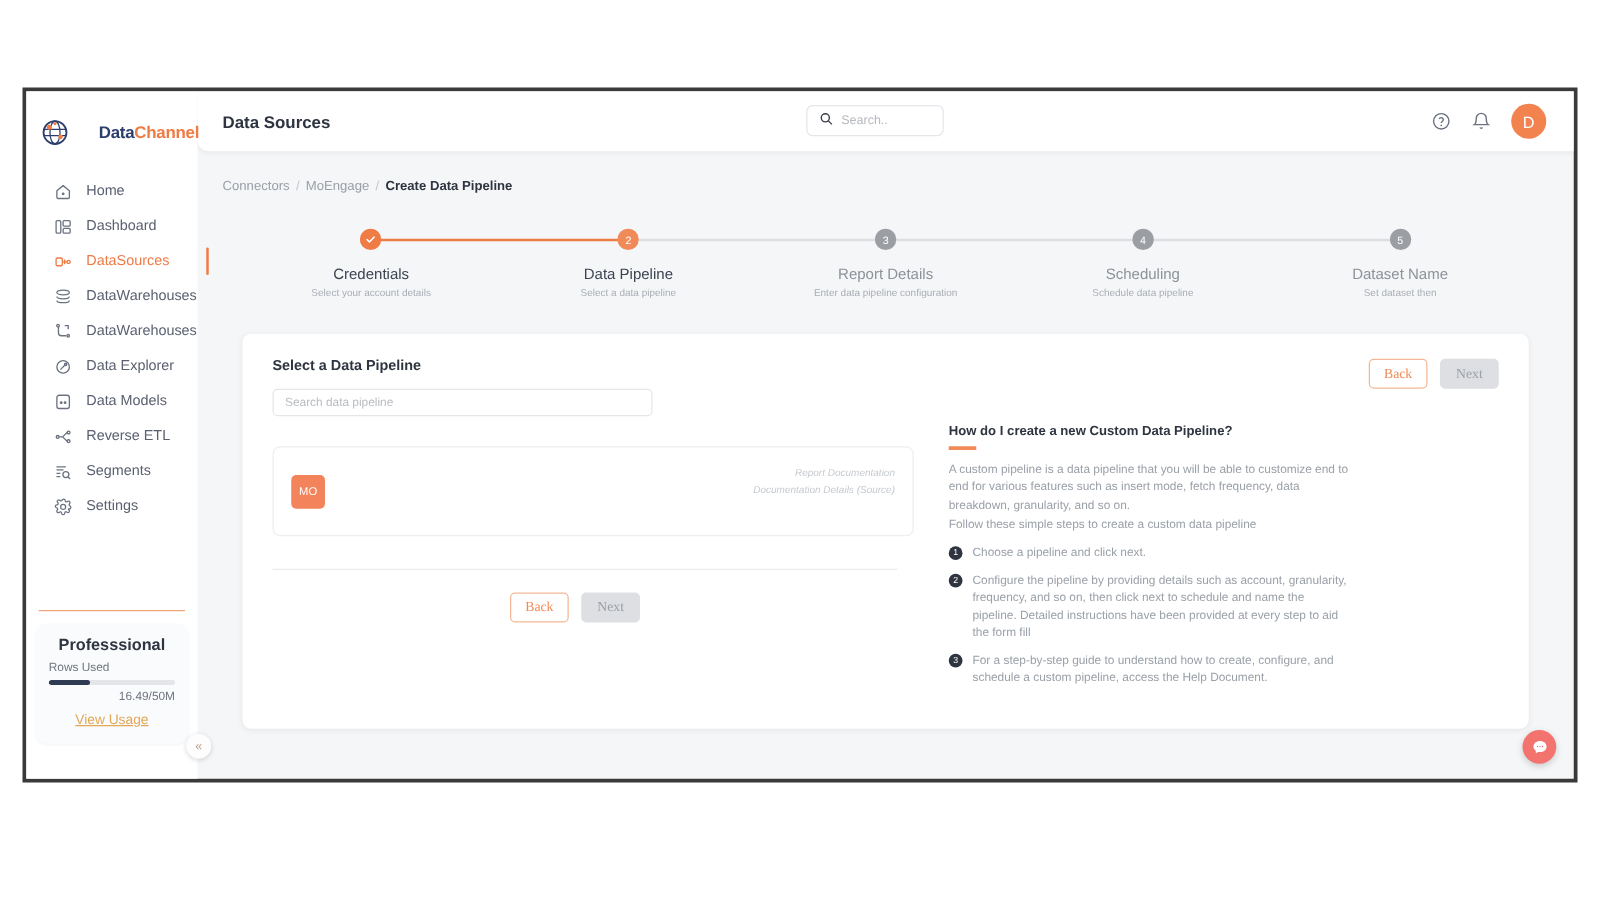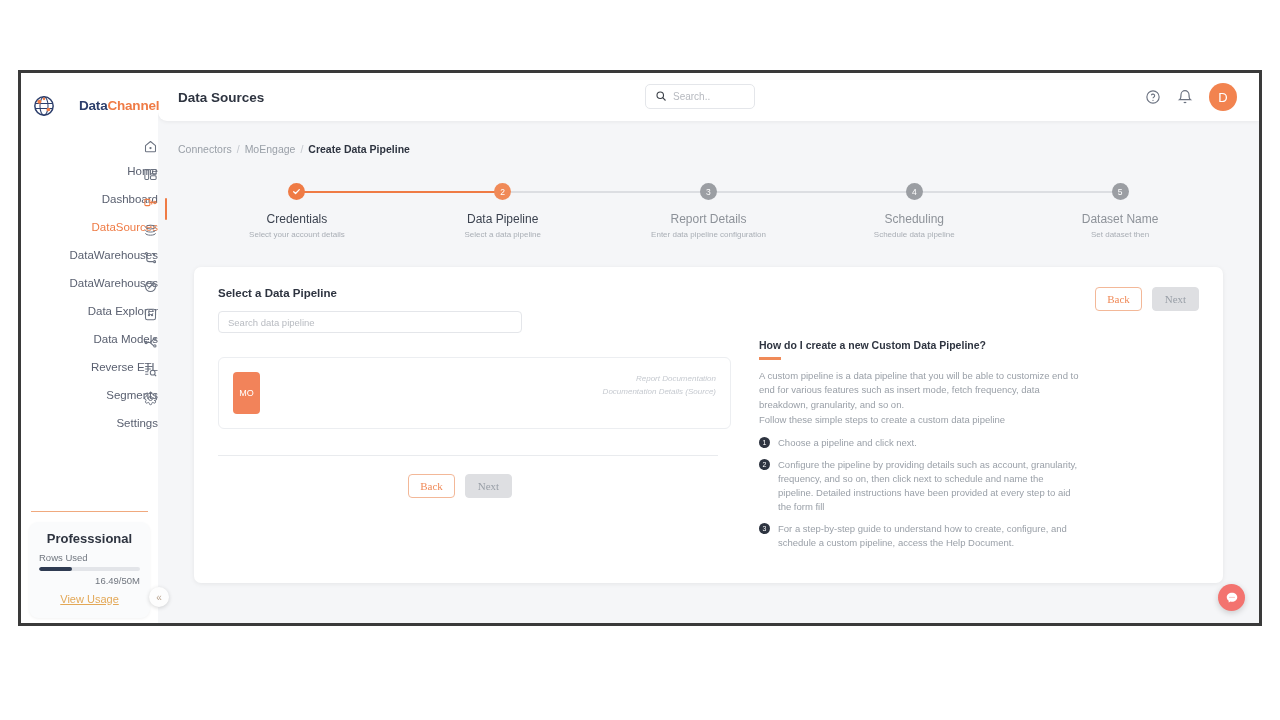--- a/index.html
+++ b/index.html
@@ -33,33 +33,33 @@
     padding: 15px 0 0 12px; height: 50px;
   }
   #brand .logo-mark { width: 22px; height: 22px; flex: 0 0 22px; }
   #brand .wordmark { font-size: 13.5px; font-weight: bold; letter-spacing: -.2px; white-space: nowrap; }
   #brand .wm-a { color: #2c3e6b; }
   #brand .wm-b { color: #ef7b45; }
 
   #nav { margin-top: 16px; display: flex; flex-direction: column; }
   .nav-item {
     position: relative;
-    display: flex; align-items: flex-end; gap: 11px;
+    display: flex; align-items: center; gap: 11px;
     height: 28px; padding-left: 22px;
-    font-size: 11.5px; color: #5a6070; cursor: pointer; flex-direction: column;
+    font-size: 11.5px; color: #5a6070; cursor: pointer;
   }
   .nav-item .ico { width: 15px; height: 15px; flex: 0 0 15px; color: #6b7280; }
   .nav-item.active { color: #ef7b45; }
   .nav-item.active .ico { color: #ef7b45; }
   .nav-item.active::after {
     content: ""; position: absolute; right: -9px; top: 3px;
     width: 2.5px; height: 22px; background: #ef7b45; border-radius: 2px;
   }
 
-  #plan-wrap { margin-top: auto; padding: 0 8px 5px; }
+  #plan-wrap { margin-top: auto; padding: 0 8px 28px; }
   #plan-divider { height: 1px; background: #f0a97e; margin: 0 2px 10px; }
   #plan-card {
     background: #fafbfc; border-radius: 9px; padding: 9px 10px 11px;
     text-align: center;
     box-shadow: 0 1px 3px rgba(0,0,0,.05);
   }
   #plan-name { font-size: 13px; font-weight: bold; color: #2e3440; }
   #plan-rows-label { font-size: 9.5px; color: #70767f; text-align: left; margin-top: 6px; }
   #plan-bar { height: 4px; border-radius: 3px; background: #e3e5e9; margin-top: 4px; overflow: hidden; }
   #plan-bar-fill { height: 100%; width: 33%; background: #2f3b52; border-radius: 3px; }
@@ -159,21 +159,21 @@
   }
   #pipeline-search::placeholder { color: #b8bbc1; }
 
   #pipeline-card {
     margin-top: 24px; width: 513px; height: 72px;
     border: 1px solid #eceef1; border-radius: 6px;
     display: flex; align-items: center; padding: 0 14px;
     cursor: pointer; position: relative; background: #fff;
   }
   #pipe-badge {
-    width: 27px; height: 42px; border-radius: 4px; background: #f2835a;
+    width: 27px; height: 27px; border-radius: 4px; background: #f2835a;
     color: #fff; font-size: 9px; display: flex; align-items: center; justify-content: center;
     flex: 0 0 27px;
   }
   #pipe-text { margin-left: 16px; }
   #pipe-name { font-size: 11.5px; font-weight: bold; color: #2e3440; }
   #pipe-desc { font-size: 10px; color: #767c85; margin-top: 5px; line-height: 1.45; max-width: 290px; }
   #pipe-docs { position: absolute; right: 14px; top: 14px; text-align: right; }
   .doc-link { font-size: 8px; color: #c6cad0; display: block; line-height: 1.65; cursor: pointer; font-style: italic; }
 
   #bottom-divider { margin-top: 26px; width: 500px; height: 1px; background: #e9ebee; }

